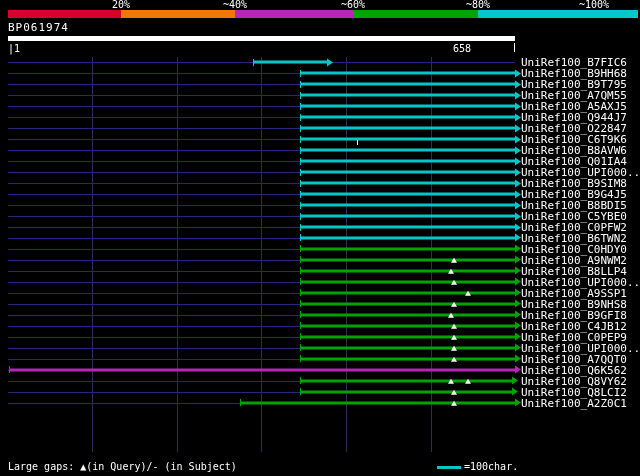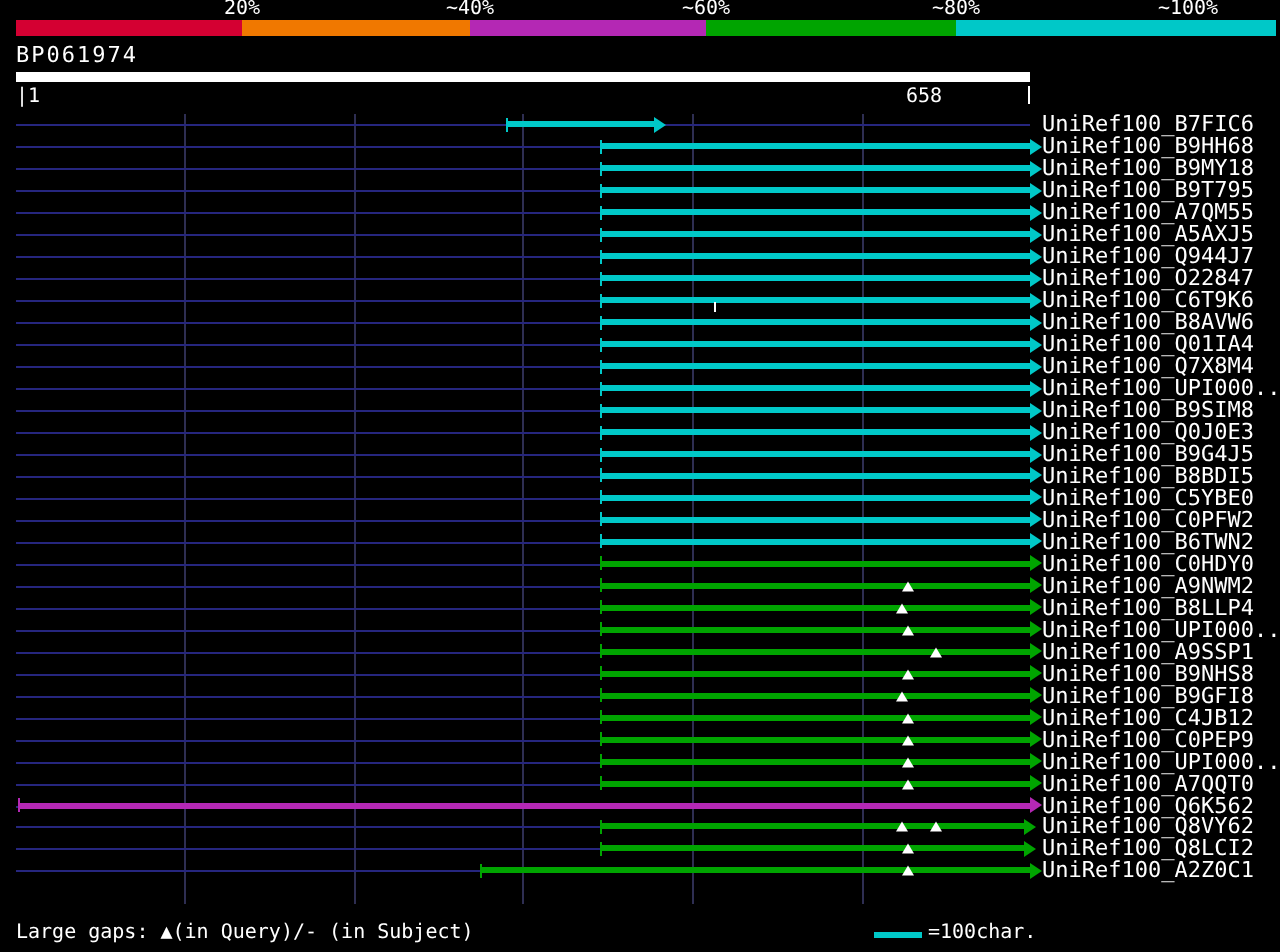--- a/index.html
+++ b/index.html
@@ -76,28 +76,20 @@
 
   <div class="row">
     <div class="guide"></div>
     <div class="bar" style="left: 300.374px; width: 214.626px; background: rgb(0, 200, 200);">
       <span class="tick" style="background: rgb(0, 200, 200);"></span>
       <span class="arrow" style="border-left-color: rgb(0, 200, 200);"></span>
     </div>
     <span class="lbl">UniRef100_B9HH68</span>
   </div>
 
-  <div class="row">
-    <div class="guide"></div>
-    <div class="bar" style="left: 300.374px; width: 214.626px; background: rgb(0, 200, 200);">
-      <span class="tick" style="background: rgb(0, 200, 200);"></span>
-      <span class="arrow" style="border-left-color: rgb(0, 200, 200);"></span>
-    </div>
-    <span class="lbl">UniRef100_B9MY18</span>
-  </div>
 
   <div class="row">
     <div class="guide"></div>
     <div class="bar" style="left: 300.374px; width: 214.626px; background: rgb(0, 200, 200);">
       <span class="tick" style="background: rgb(0, 200, 200);"></span>
       <span class="arrow" style="border-left-color: rgb(0, 200, 200);"></span>
     </div>
     <span class="lbl">UniRef100_B9T795</span>
   </div>
 
@@ -158,55 +150,39 @@
 
   <div class="row">
     <div class="guide"></div>
     <div class="bar" style="left: 300.374px; width: 214.626px; background: rgb(0, 200, 200);">
       <span class="tick" style="background: rgb(0, 200, 200);"></span>
       <span class="arrow" style="border-left-color: rgb(0, 200, 200);"></span>
     </div>
     <span class="lbl">UniRef100_Q01IA4</span>
   </div>
 
-  <div class="row">
-    <div class="guide"></div>
-    <div class="bar" style="left: 300.374px; width: 214.626px; background: rgb(0, 200, 200);">
-      <span class="tick" style="background: rgb(0, 200, 200);"></span>
-      <span class="arrow" style="border-left-color: rgb(0, 200, 200);"></span>
-    </div>
-    <span class="lbl">UniRef100_Q7X8M4</span>
-  </div>
 
   <div class="row">
     <div class="guide"></div>
     <div class="bar" style="left: 300.374px; width: 214.626px; background: rgb(0, 200, 200);">
       <span class="tick" style="background: rgb(0, 200, 200);"></span>
       <span class="arrow" style="border-left-color: rgb(0, 200, 200);"></span>
     </div>
     <span class="lbl">UniRef100_UPI000...</span>
   </div>
 
   <div class="row">
     <div class="guide"></div>
     <div class="bar" style="left: 300.374px; width: 214.626px; background: rgb(0, 200, 200);">
       <span class="tick" style="background: rgb(0, 200, 200);"></span>
       <span class="arrow" style="border-left-color: rgb(0, 200, 200);"></span>
     </div>
     <span class="lbl">UniRef100_B9SIM8</span>
   </div>
 
-  <div class="row">
-    <div class="guide"></div>
-    <div class="bar" style="left: 300.374px; width: 214.626px; background: rgb(0, 200, 200);">
-      <span class="tick" style="background: rgb(0, 200, 200);"></span>
-      <span class="arrow" style="border-left-color: rgb(0, 200, 200);"></span>
-    </div>
-    <span class="lbl">UniRef100_Q0J0E3</span>
-  </div>
 
   <div class="row">
     <div class="guide"></div>
     <div class="bar" style="left: 300.374px; width: 214.626px; background: rgb(0, 200, 200);">
       <span class="tick" style="background: rgb(0, 200, 200);"></span>
       <span class="arrow" style="border-left-color: rgb(0, 200, 200);"></span>
     </div>
     <span class="lbl">UniRef100_B9G4J5</span>
   </div>
 

